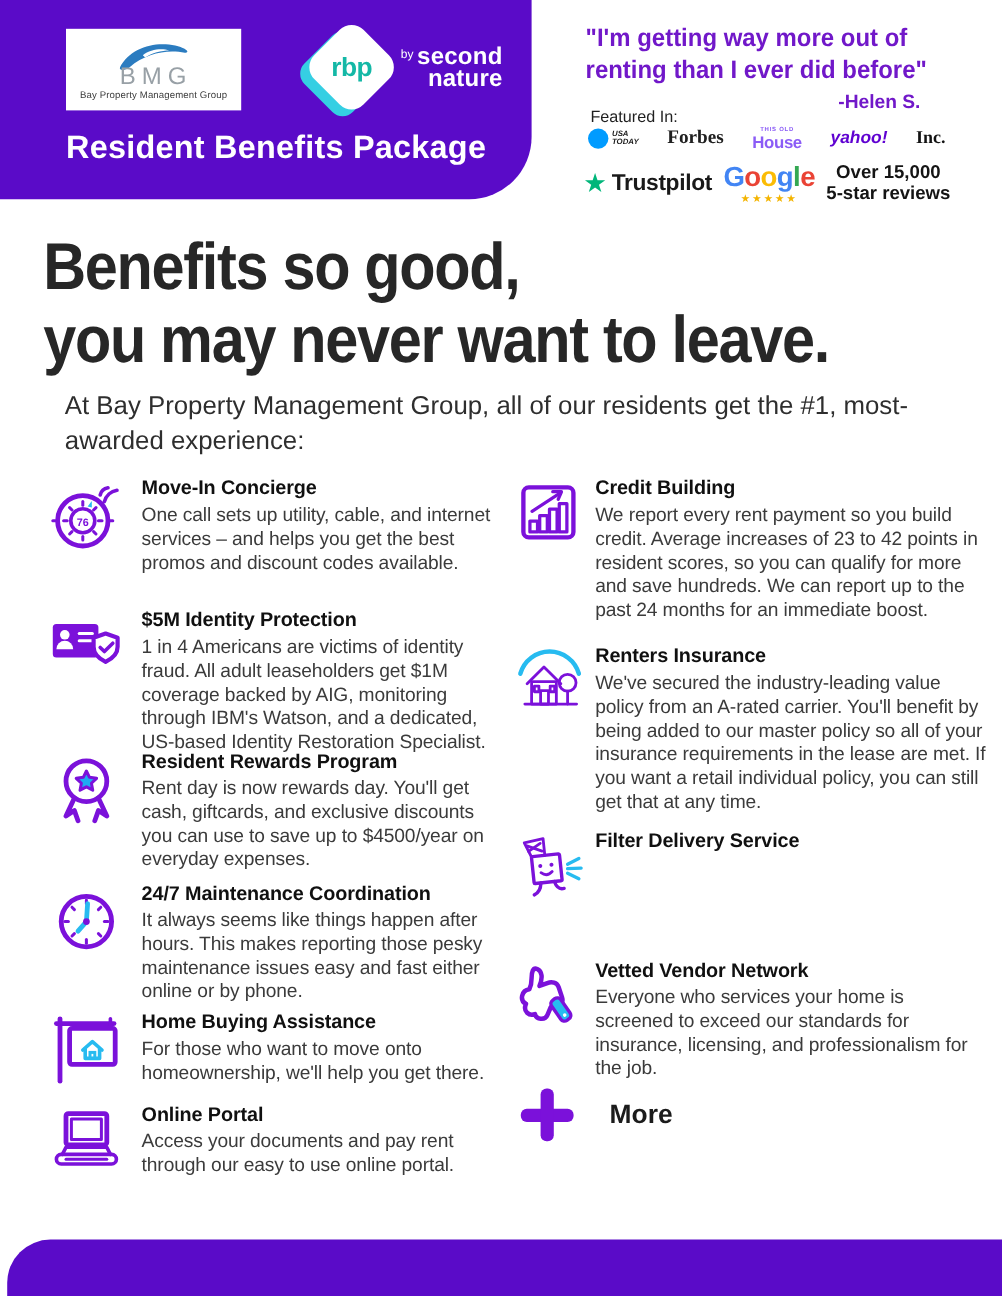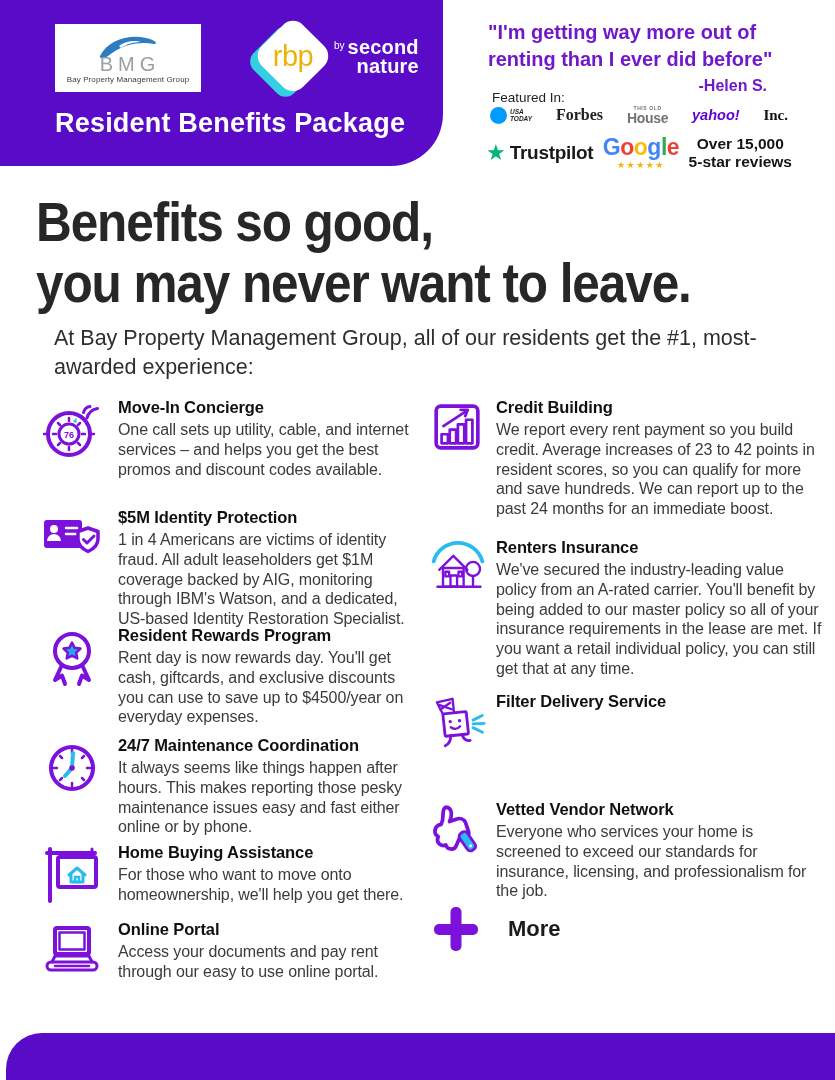--- a/index.html
+++ b/index.html
@@ -12,38 +12,38 @@
 
   
   .header-banner{left:0;top:0;width:443px;height:166px;background:#5a0bc8;border-bottom-right-radius:52px;}
   .bmg-box{left:55px;top:24px;width:146px;height:68px;background:#fff;display:flex;flex-direction:column;align-items:center;justify-content:center;}
   .bmg-swoosh{margin-bottom:-7px;}
   .bmg-acronym{font-size:20px;font-weight:400;color:#98a0a6;letter-spacing:5px;line-height:1;margin-left:4px;}
   .bmg-name{font-size:8px;color:#3c3c3c;margin-top:1px;letter-spacing:0.1px;white-space:nowrap;}
   .rbp-badge{left:246px;top:14px;width:92px;height:92px;}
   .rbp-teal{position:absolute;left:11px;top:19px;width:57px;height:57px;background:#35cfe3;border-radius:12px;transform:rotate(45deg);}
   .rbp-white{position:absolute;left:18px;top:13px;width:58px;height:58px;background:#ffffff;border-radius:14px;transform:rotate(45deg);}
-  .rbp-text{position:absolute;left:18px;top:13px;width:58px;height:58px;display:flex;align-items:center;justify-content:center;color:#eab308;font-weight:400;font-size:29px;letter-spacing:-0.5px;}
+  .rbp-text{position:absolute;left:18px;top:13px;width:58px;height:58px;display:flex;align-items:center;justify-content:center;color:#14b8a6;font-weight:700;font-size:22px;letter-spacing:-0.5px;}
   .by-nature{left:334px;top:38px;color:#fff;display:flex;gap:3px;}
   .bn-by{font-size:10px;margin-top:2px;}
   .bn-stack{font-weight:700;font-size:20px;line-height:0.95;letter-spacing:0.2px;}
   .bn-stack .l2{margin-left:9px;}
   .banner-title{left:55px;top:108px;color:#ffffff;font-weight:700;font-size:27px;letter-spacing:0.2px;white-space:nowrap;text-align:right;}
 
   
   .quote{left:488px;top:18px;width:312px;color:#7118c9;font-weight:700;font-size:21px;line-height:1.3;}
   .quote .qline{white-space:nowrap;transform:scaleX(0.95);transform-origin:left top;}
   .attribution{text-align:right;font-size:16px;font-weight:700;margin-top:3px;padding-right:33px;}
   .featured-label{left:492px;top:90px;font-size:13.5px;color:#1f1f1f;}
   .press-row{left:490px;top:101px;width:298px;height:28px;display:flex;align-items:center;justify-content:space-between;}
   .usatoday{display:flex;align-items:center;gap:3px;}
   .usatoday-circle{width:17px;height:17px;border-radius:50%;background:#009bff;}
   .usatoday-text{font-size:6.5px;font-weight:800;color:#1a1a1a;line-height:1.1;font-style:italic;}
   .forbes{font-family:"Liberation Serif", serif;font-size:16px;font-weight:700;color:#202020;}
-  .toh{text-align:center;color:#737373;line-height:1;}
+  .toh{text-align:center;color:#8b5cf6;line-height:1;}
   .toh-top{font-size:5px;font-weight:700;letter-spacing:0.6px;}
   .toh-main{font-size:14px;font-weight:800;letter-spacing:-0.3px;}
   .yahoo{font-size:14.5px;font-weight:800;font-style:italic;color:#5f01d1;}
   .inc{font-family:"Liberation Serif", serif;font-size:15px;font-weight:700;color:#121212;}
   .reviews-row{left:486px;top:135px;width:306px;display:flex;align-items:center;justify-content:space-between;}
   .trustpilot{display:flex;align-items:center;gap:4px;}
   .tp-star{color:#00b67a;font-size:22px;line-height:1;}
   .tp-text{font-size:19px;font-weight:600;color:#191919;letter-spacing:-0.3px;}
   .google{display:flex;flex-direction:column;align-items:center;line-height:1;}
   .google-word{font-size:23px;font-weight:600;letter-spacing:-0.5px;}

